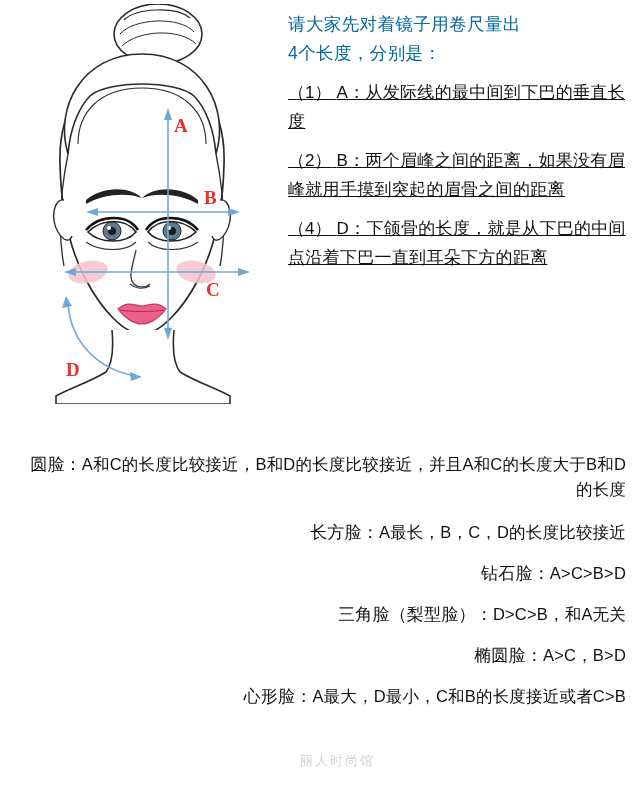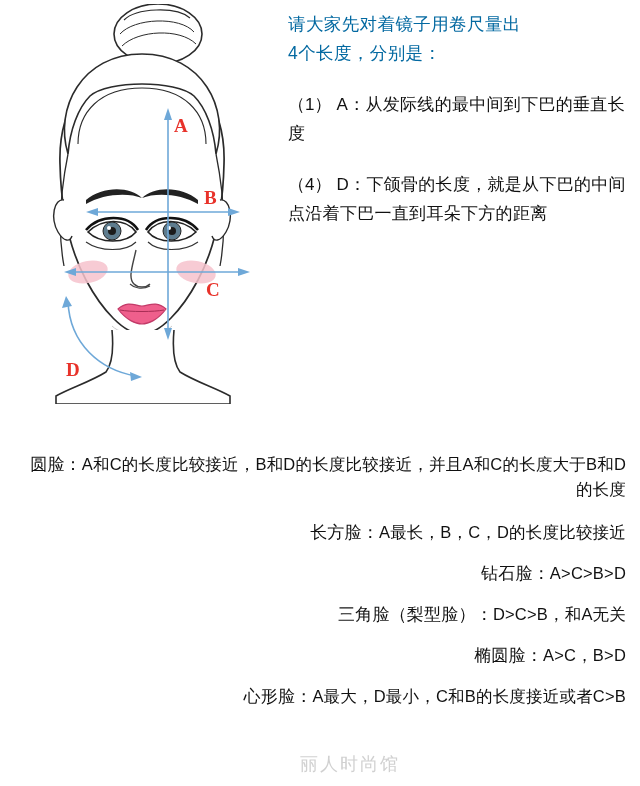--- a/index.html
+++ b/index.html
@@ -50,22 +50,23 @@
     color: #0369a1;
     font-size: 17.5px;
     line-height: 29px;
     font-weight: normal;
     letter-spacing: 0.4px;
   }
   .instr-item {
     font-size: 17px;
     line-height: 29px;
     color: #111;
-    margin-top: 22px;
+    margin-top: 10px;
     letter-spacing: 0.3px;
+    text-decoration: underline;
   }
   .instr-item .num {
     letter-spacing: 0;
   }
 
   
   .subtitle {
     position: absolute;
     left: 10px;
     top: 412px;
@@ -99,21 +100,21 @@
   }
 
   
   .watermark {
     position: absolute;
     left: 300px;
     top: 752px;
     width: 330px;
     height: 26px;
     color: rgba(150,150,150,0.45);
-    font-size: 18px;
+    font-size: 13px;
     letter-spacing: 2px;
     white-space: nowrap;
     overflow: hidden;
   }
 
   .label-letter {
     fill: #e8322a;
     font-family: "Liberation Serif", serif;
     font-size: 19px;
     font-weight: bold;
@@ -245,20 +246,24 @@
 
     <div class="instructions">
       <div class="instr-title">请大家先对着镜子用卷尺量出</div>
       <div class="instr-title">4个长度，分别是：</div>
 
       <div class="instr-item">
         <span class="num">（1）</span>
         <span>A：从发际线的最中间到下巴的垂直长度</span>
       </div>
       <div class="instr-item">
+        <span class="num">（2）</span>
+        <span>B：两个眉峰之间的距离，如果没有眉峰就用手摸到突起的眉骨之间的距离</span>
+      </div>
+      <div class="instr-item">
         <span class="num">（4）</span>
         <span>D：下颌骨的长度，就是从下巴的中间点沿着下巴一直到耳朵下方的距离</span>
       </div>
     </div>
   </div>
 
 
   <div class="rules">
     <div class="rule first">
       <span class="rule-name">圆脸：</span><span>A和C的长度比较接近，B和D的长度比较接近，并且A和C的长度大于B和D的长度</span>

